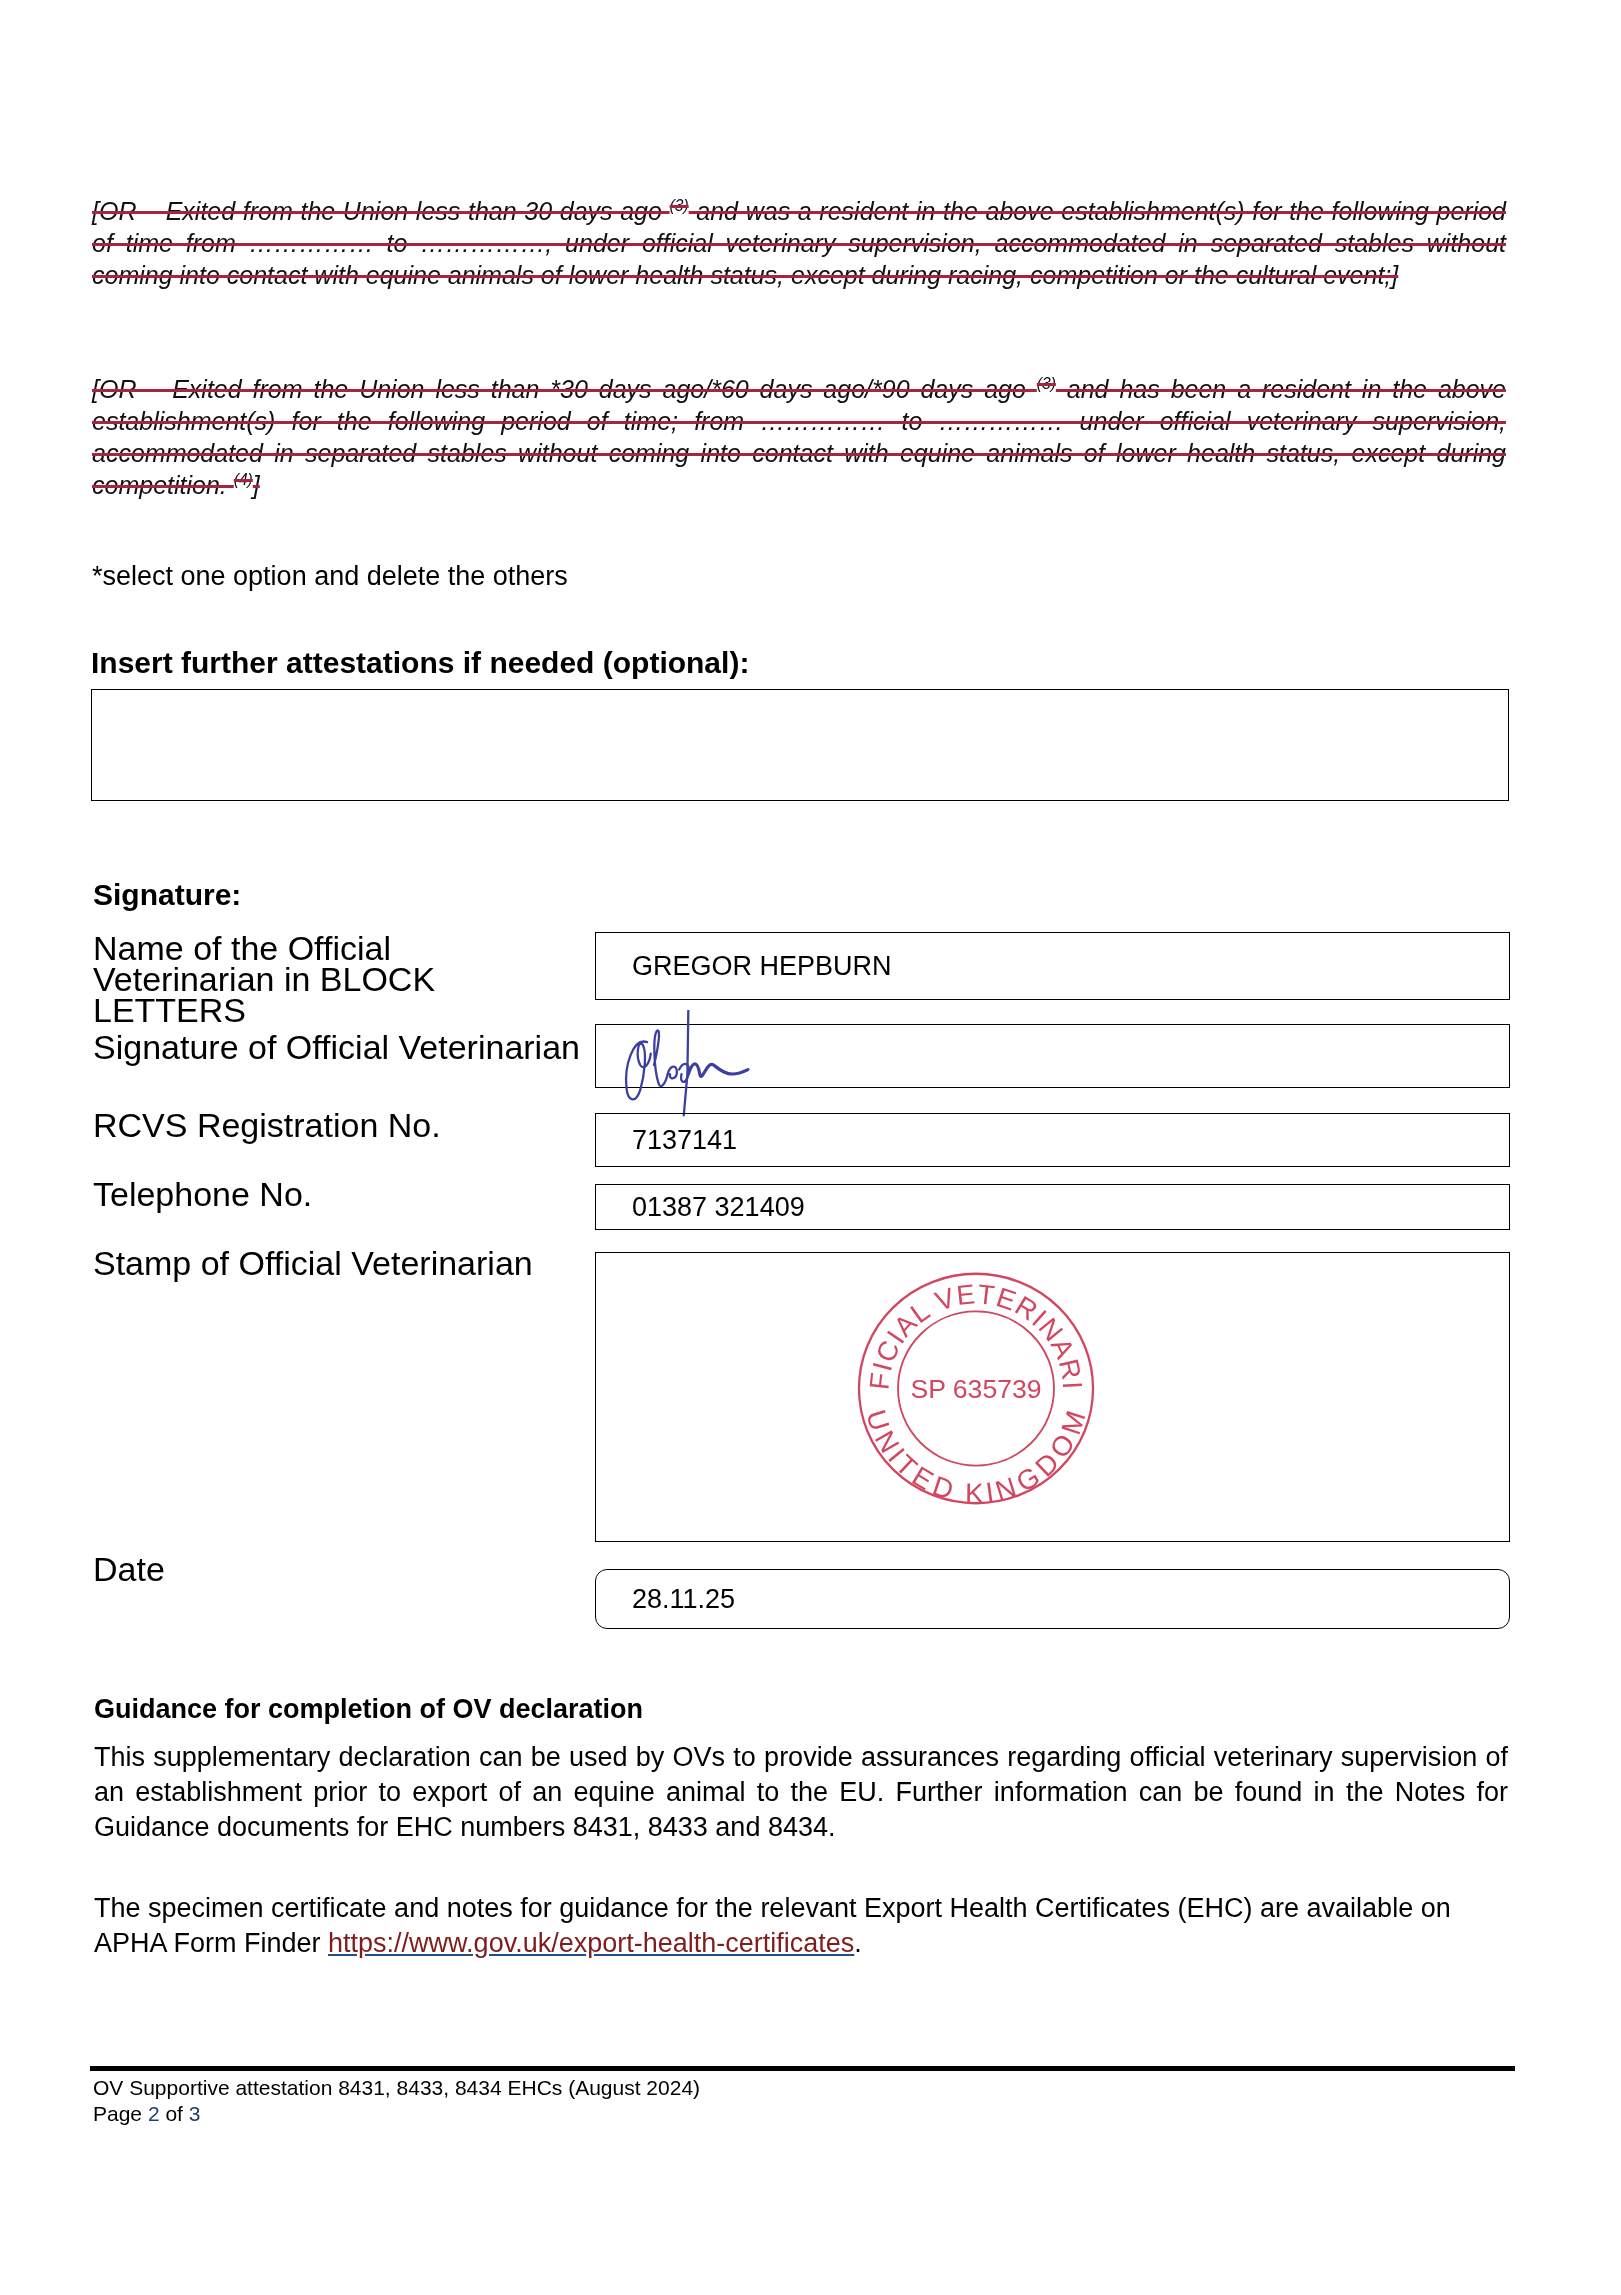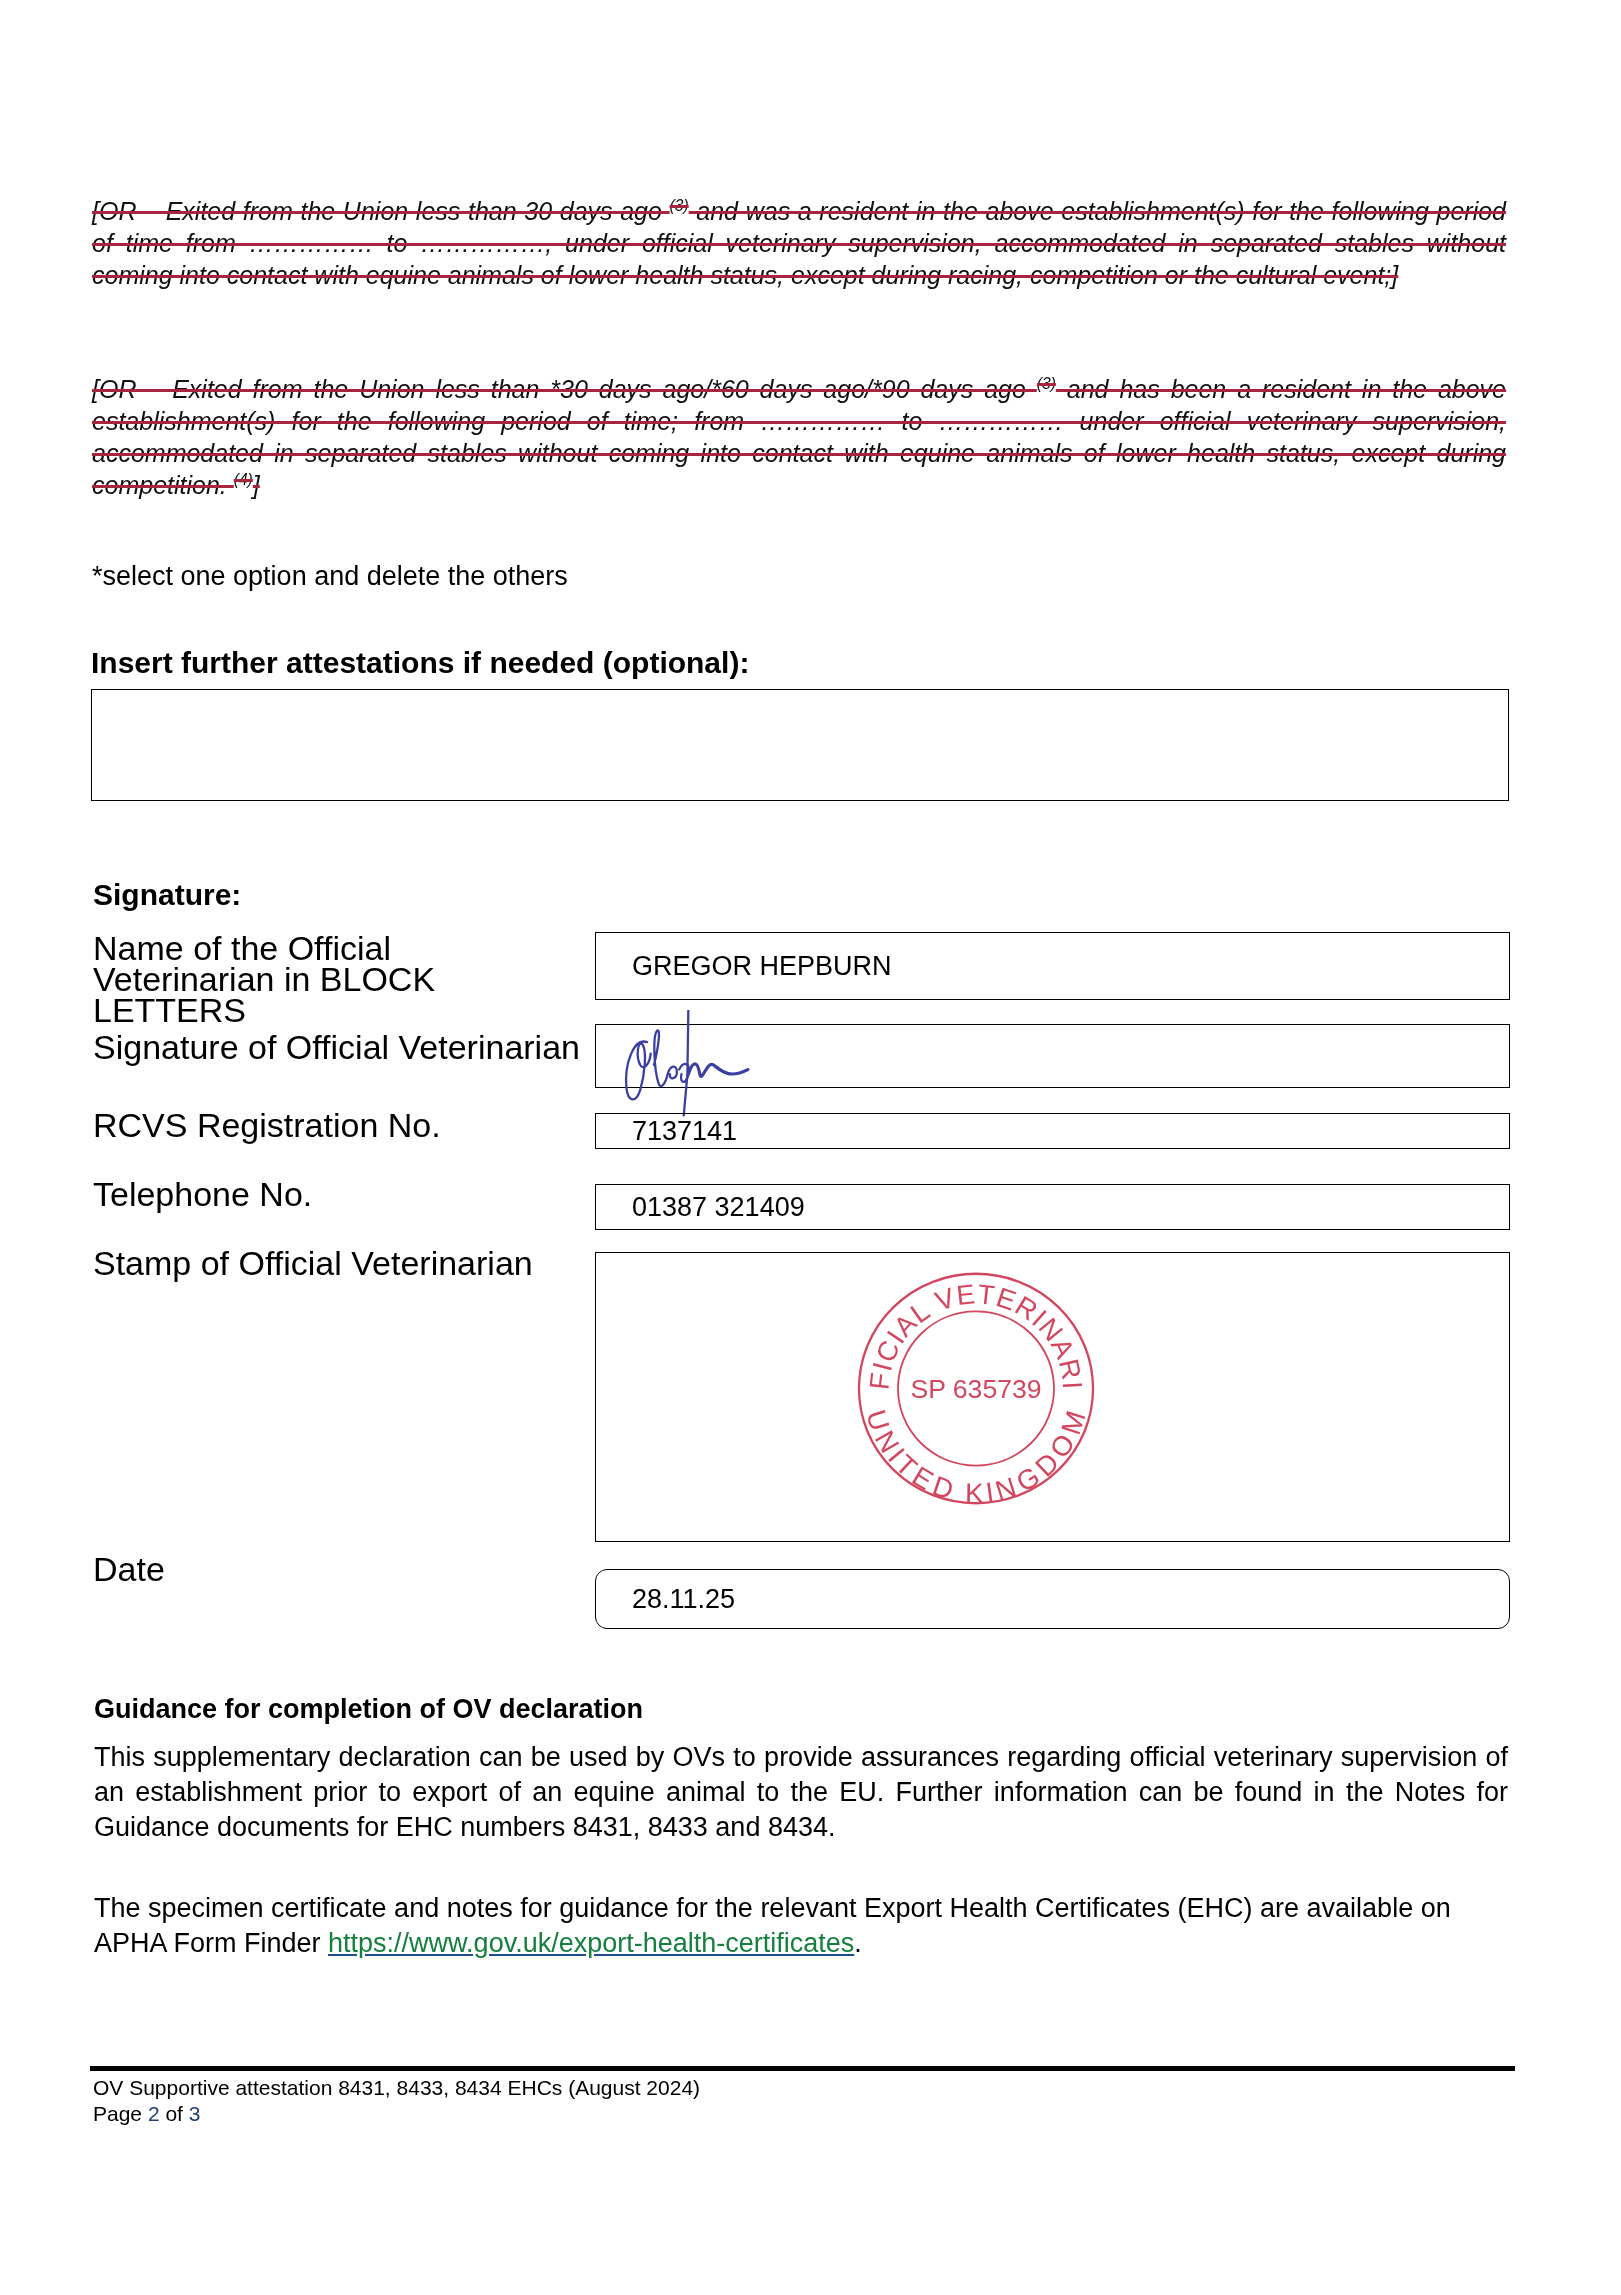--- a/index.html
+++ b/index.html
@@ -24,21 +24,21 @@
   .label { left: 93px; font-size: 34px; line-height: 31px; }
 
   .field { left: 595px; width: 915px; border: 1.8px solid #000; box-sizing: border-box;
            font-size: 27px; padding-left: 36px; display: flex; align-items: center; }
 
   .sig-svg { position: absolute; left: 615px; top: 1010px; }
 
   .stamp { position: absolute; left: 845px; top: 1260px; width: 262px; height: 257px; }
 
   .guidance-p { left: 94px; width: 1414px; font-size: 27px; line-height: 35px; text-align: justify; }
-  .link { color: #15803d; text-decoration: underline; text-decoration-color: #1f4e8c; }
+  .link { color: #7f1d1d; text-decoration: underline; text-decoration-color: #1f4e8c; }
 
   .footer-rule { left: 90px; top: 2066px; width: 1425px; height: 4.6px; background: #000; }
   .footer-line { left: 93px; font-size: 21px; }
   .blue-num { color: #1f3f6e; }
 </style>
 </head>
 <body>
 
 <div class="abs struck" style="top:195px;">
   <span class="txt">[OR – Exited from the Union less than 30 days ago </span><sup class="txt">(3)</sup><span class="txt"> and was a resident in the above establishment(s) for the following period of time from …………… to ……………, under official veterinary supervision, accommodated in separated stables without coming into contact with equine animals of lower health status, except during racing, competition or the cultural event;]</span>
@@ -69,21 +69,21 @@
     <path d="M70 70 C40 60 20 120 25 170 C28 200 45 205 55 175 C65 140 70 90 60 75 C50 65 45 100 55 120 C62 132 75 120 78 95"></path>
     <path d="M85 120 C95 80 100 40 92 45 C82 55 85 130 95 160 C100 175 110 160 115 140"></path>
     <path d="M115 140 C120 120 135 118 135 135 C135 150 118 155 120 140"></path>
     <path d="M140 130 C150 110 165 115 160 140 C155 165 140 160 145 140"></path>
     <path d="M160 0 L158 140 L150 230"></path>
     <path d="M160 140 C170 110 180 110 185 140 C190 160 200 110 215 120 C235 135 250 150 290 130" stroke-width="7"></path>
   </g>
 </svg>
 
 <div class="abs label" style="top:1110px;">RCVS Registration No.</div>
-<div class="abs field" style="top:1113px; height:36px;">
+<div class="abs field" style="top:1113px; height:54px;">
   <span>7137141</span>
 </div>
 
 <div class="abs label" style="top:1179px;">Telephone No.</div>
 <div class="abs field" style="top:1184px; height:46px;">
   <span>01387 321409</span>
 </div>
 
 <div class="abs label" style="top:1248px;">Stamp of Official Veterinarian</div>
 <div class="abs field" style="top:1252px; height:290px;"></div>

